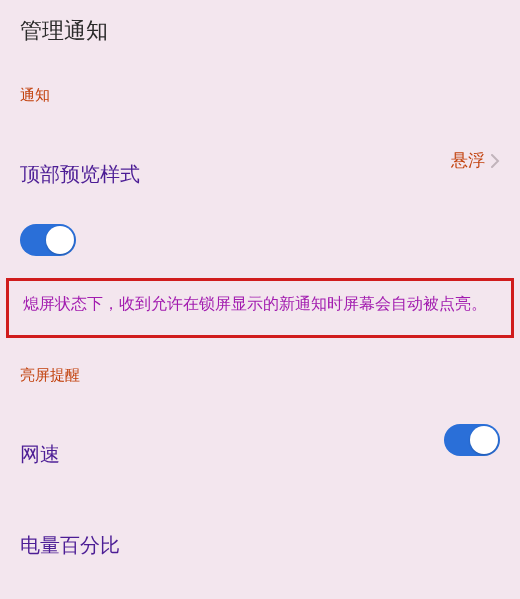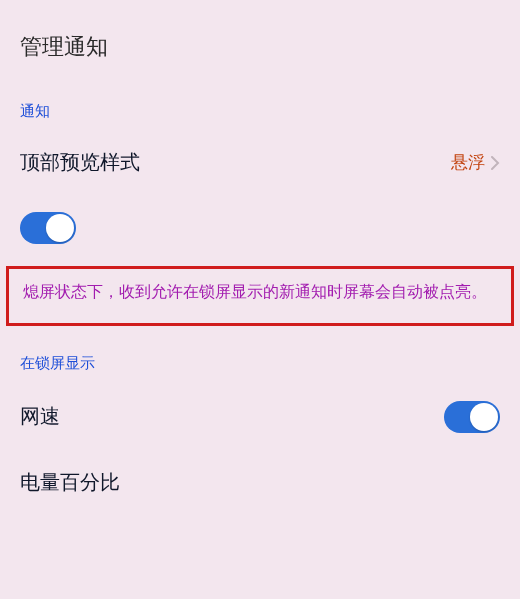--- a/index.html
+++ b/index.html
@@ -6,36 +6,37 @@
     body {
       width: 520px;
       height: 599px;
       background: #f3e6ee;
       font-family: -apple-system, "Helvetica Neue", Arial, sans-serif;
       overflow: hidden;
     }
     .page-title {
       font-size: 22px;
       color: #2a2a2a;
-      padding: 32px 20px 18px;
+      padding: 16px 20px 18px;
     }
     .section-header {
       font-size: 15px;
-      color: #1d4ed8;
+      color: #c2410c;
       padding: 22px 20px 10px;
     }
     .row {
       display: flex;
       align-items: center;
       justify-content: space-between;
       padding: 18px 20px;
     }
     .row-label {
       font-size: 20px;
-      color: #0f172a;
+      color: #4c1d95;
+      margin-top: 28px;
     }
     .row-value {
       font-size: 17px;
       color: #c2410c;
       display: flex;
       align-items: center;
       gap: 6px;
       font-family: Liberation Serif, serif;
     }
     .chevron {
@@ -104,21 +105,21 @@
 <div class="row">
   <span class="toggle on">
       <span class="knob"></span>
     </span>
 </div>
 
 <div class="highlight-box">
   <div class="description">熄屏状态下，收到允许在锁屏显示的新通知时屏幕会自动被点亮。</div>
 </div>
 
-<div class="section-header">在锁屏显示</div>
+<div class="section-header">亮屏提醒</div>
 
 <div class="row">
   <span class="row-label">网速</span>
   <span class="toggle on">
       <span class="knob"></span>
     </span>
 </div>
 
 <div class="bottom-row">
   <span class="row-label">电量百分比</span>

